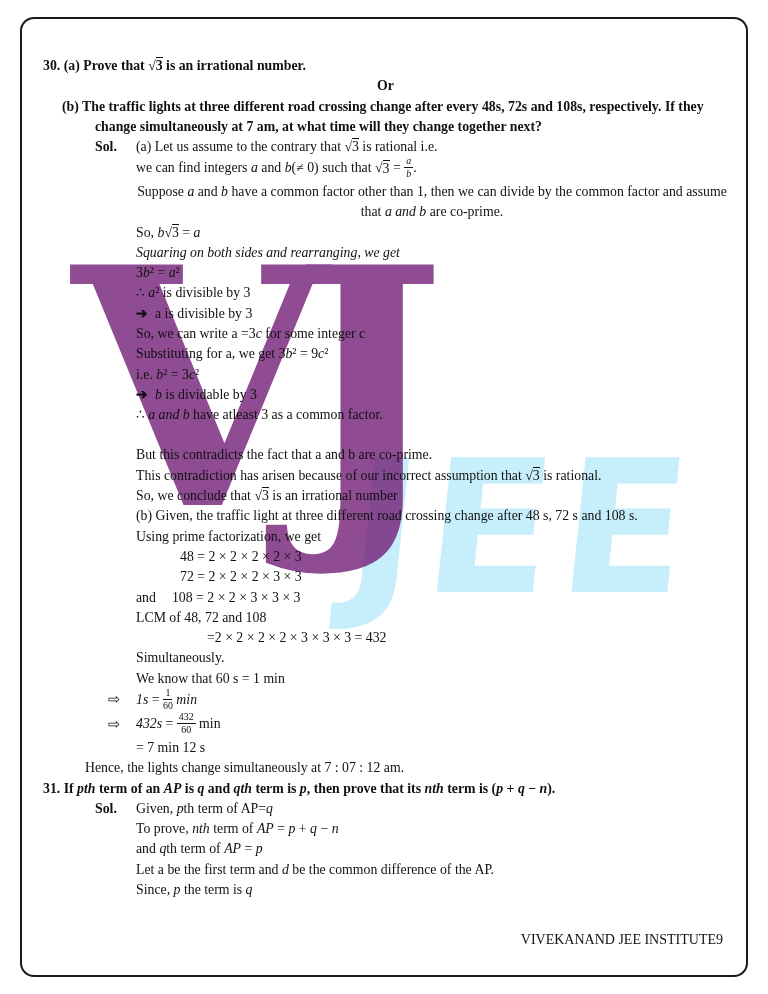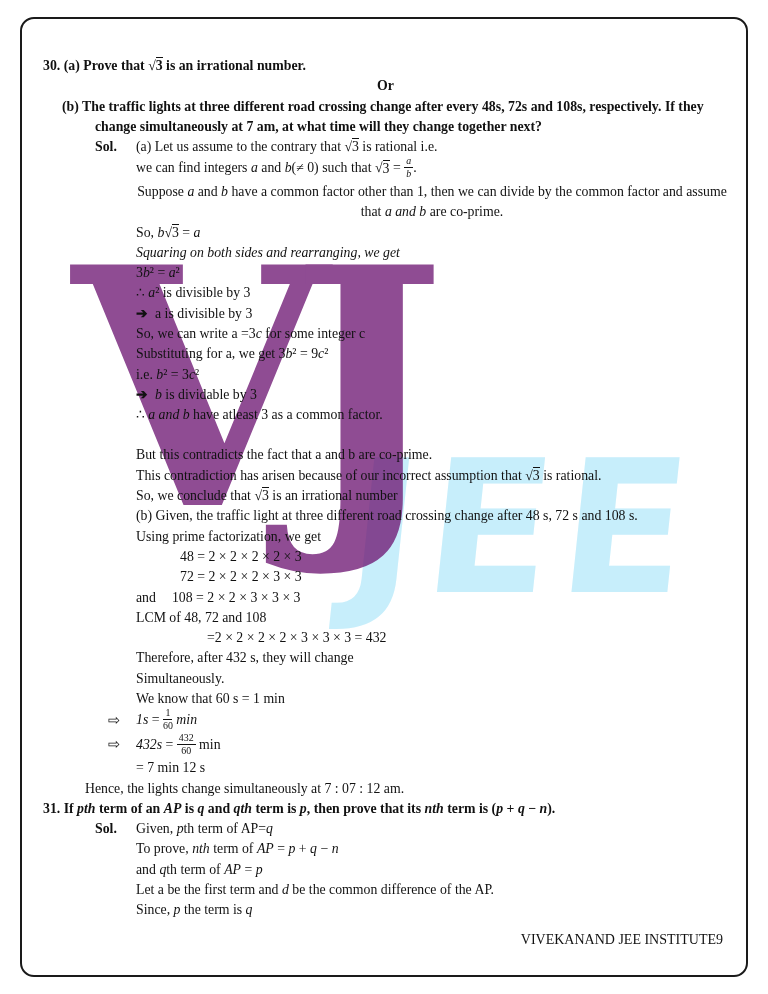--- a/index.html
+++ b/index.html
@@ -66,21 +66,20 @@
       <div class="line" style="padding-left: 93px; margin-top: 20px;"><span>But this contradicts the fact that a and b are co-prime.</span></div>
       <div class="line" style="padding-left: 93px;"><span>This contradiction has arisen because of our incorrect assumption that </span><span class="sqrt"><span>√</span><span class="rad">3</span></span><span> is rational.</span></div>
       <div class="line" style="padding-left: 93px;"><span>So, we conclude that </span><span class="sqrt"><span>√</span><span class="rad">3</span></span><span> is an irrational number</span></div>
       <div class="line" style="padding-left: 93px;"><span>(b) Given, the traffic light at three different road crossing change after 48 s, 72 s and 108 s.</span></div>
       <div class="line" style="padding-left: 93px;"><span>Using prime factorization, we get</span></div>
       <div class="line" style="padding-left: 137px;"><span>48 = 2 × 2 × 2 × 2 × 3</span></div>
       <div class="line" style="padding-left: 137px;"><span>72 = 2 × 2 × 2 × 3 × 3</span></div>
       <div class="line" style="padding-left: 93px;"><span>and</span><span class="gap" style="width: 16px;"></span><span>108 = 2 × 2 × 3 × 3 × 3</span></div>
       <div class="line" style="padding-left: 93px;"><span>LCM of 48, 72 and 108</span></div>
       <div class="line" style="padding-left: 164px;"><span>=2 × 2 × 2 × 2 × 3 × 3 × 3 = 432</span></div>
-      <div class="line" style="padding-left: 93px;"><span>Therefore, after 432 s, they will change</span></div>
       <div class="line" style="padding-left: 93px;"><span>Simultaneously.</span></div>
       <div class="line" style="padding-left: 93px;"><span>We know that 60 s = 1 min</span></div>
       <div class="line" style="padding-left: 65px;"><span class="arw2">⇨</span><span class="it">1s</span><span> = </span><span class="frac">
           <span class="num">1</span>
           <span class="den">60</span>
         </span><span> </span><span class="it">min</span></div>
       <div class="line" style="padding-left: 65px;"><span class="arw2">⇨</span><span class="it">432s</span><span> = </span><span class="frac">
           <span class="num">432</span>
           <span class="den">60</span>
         </span><span> min</span></div>

